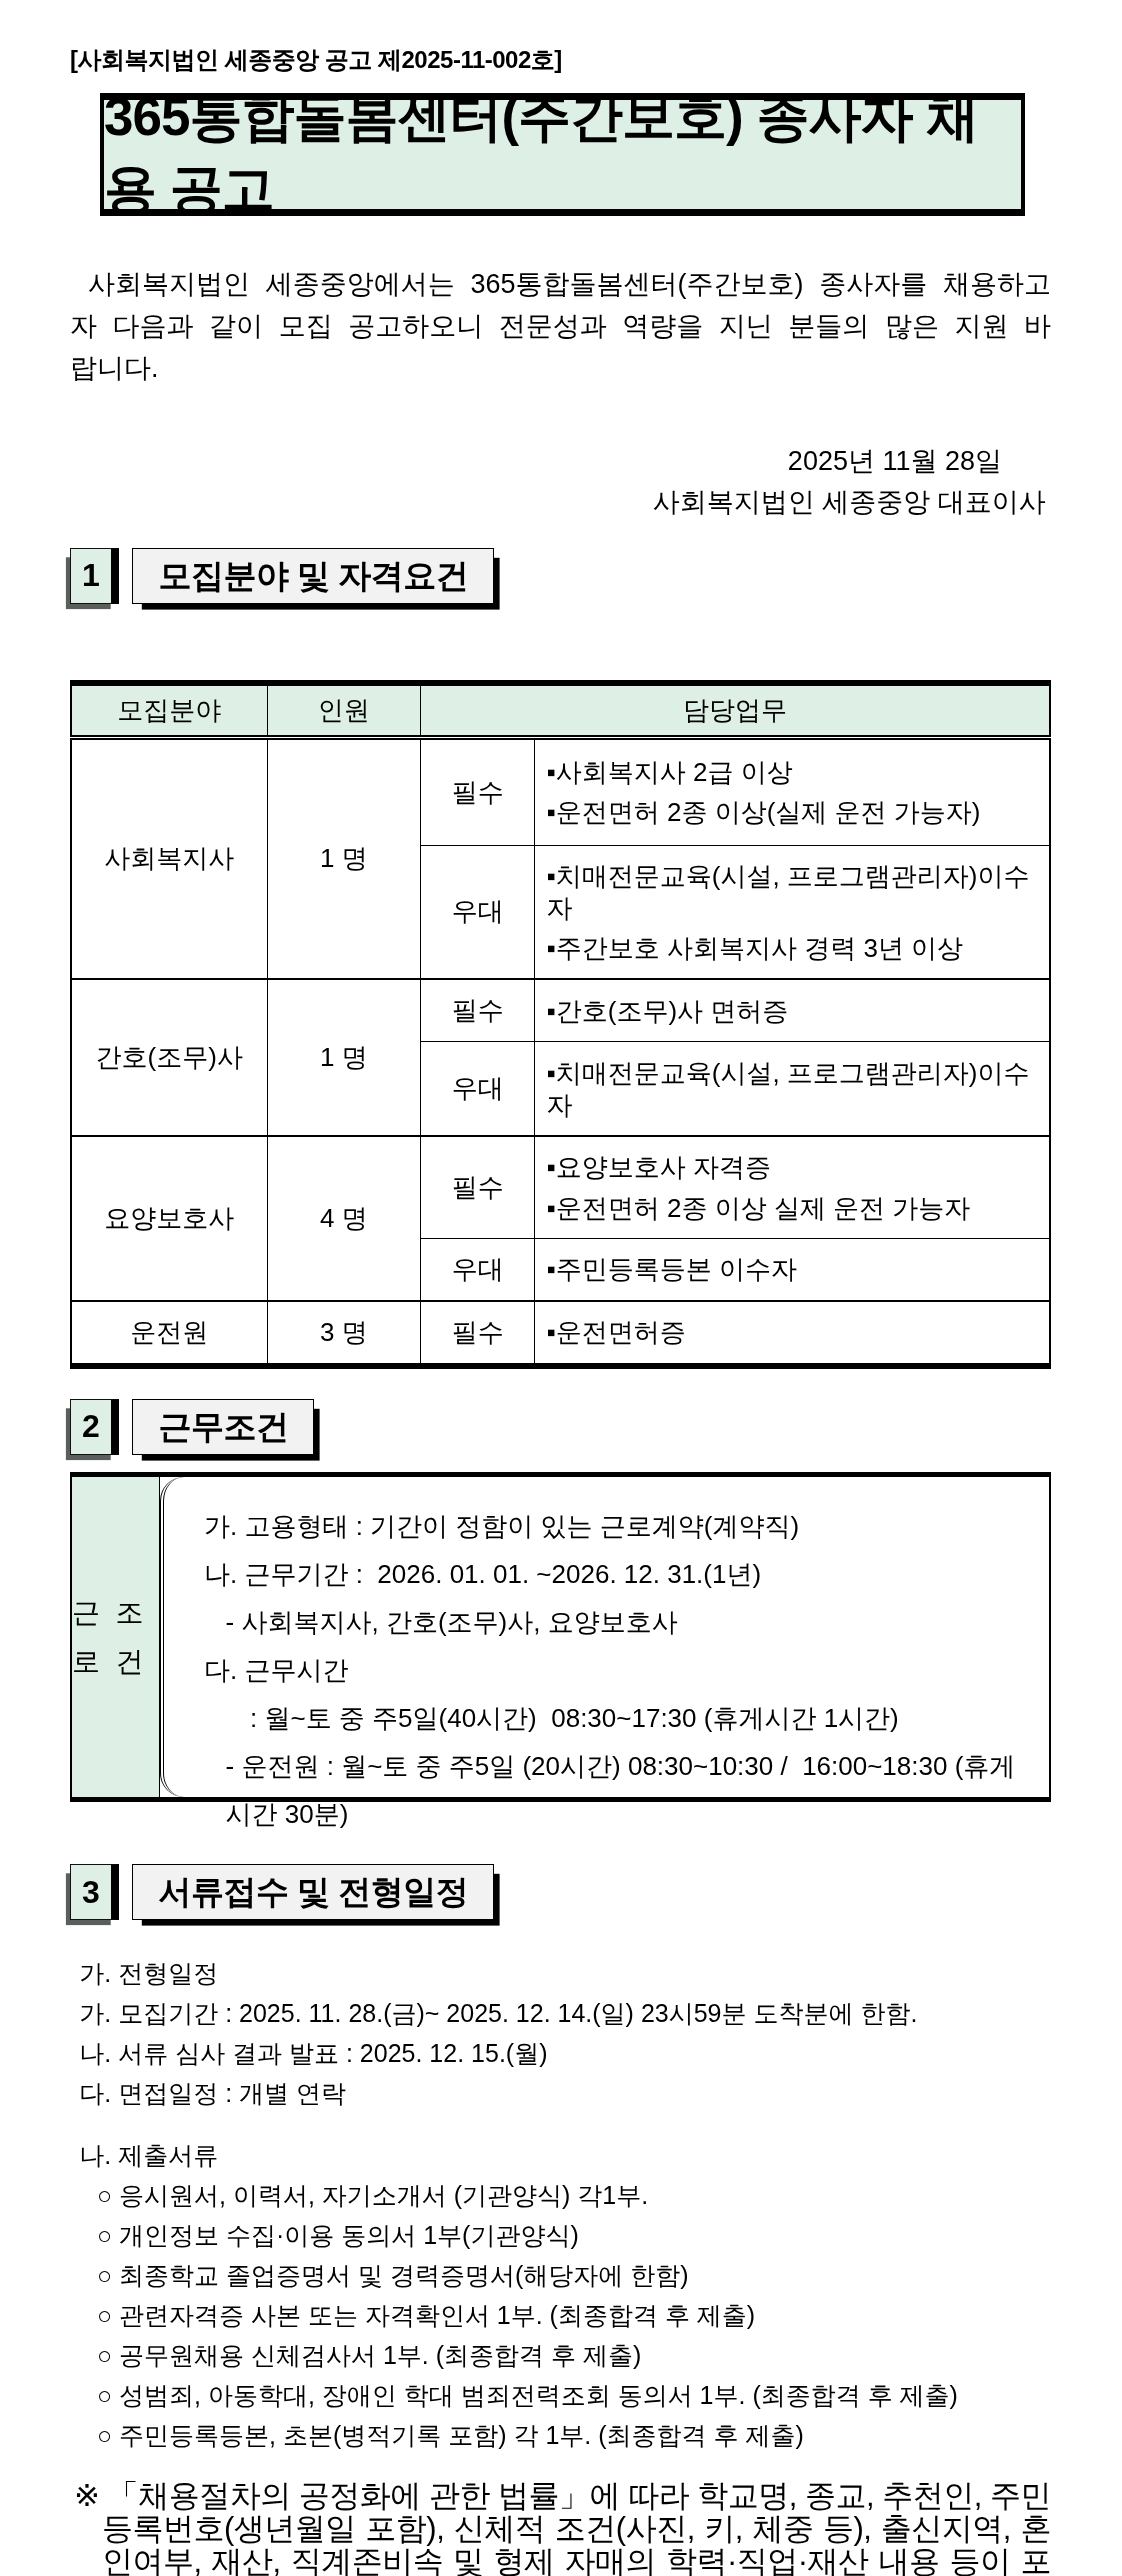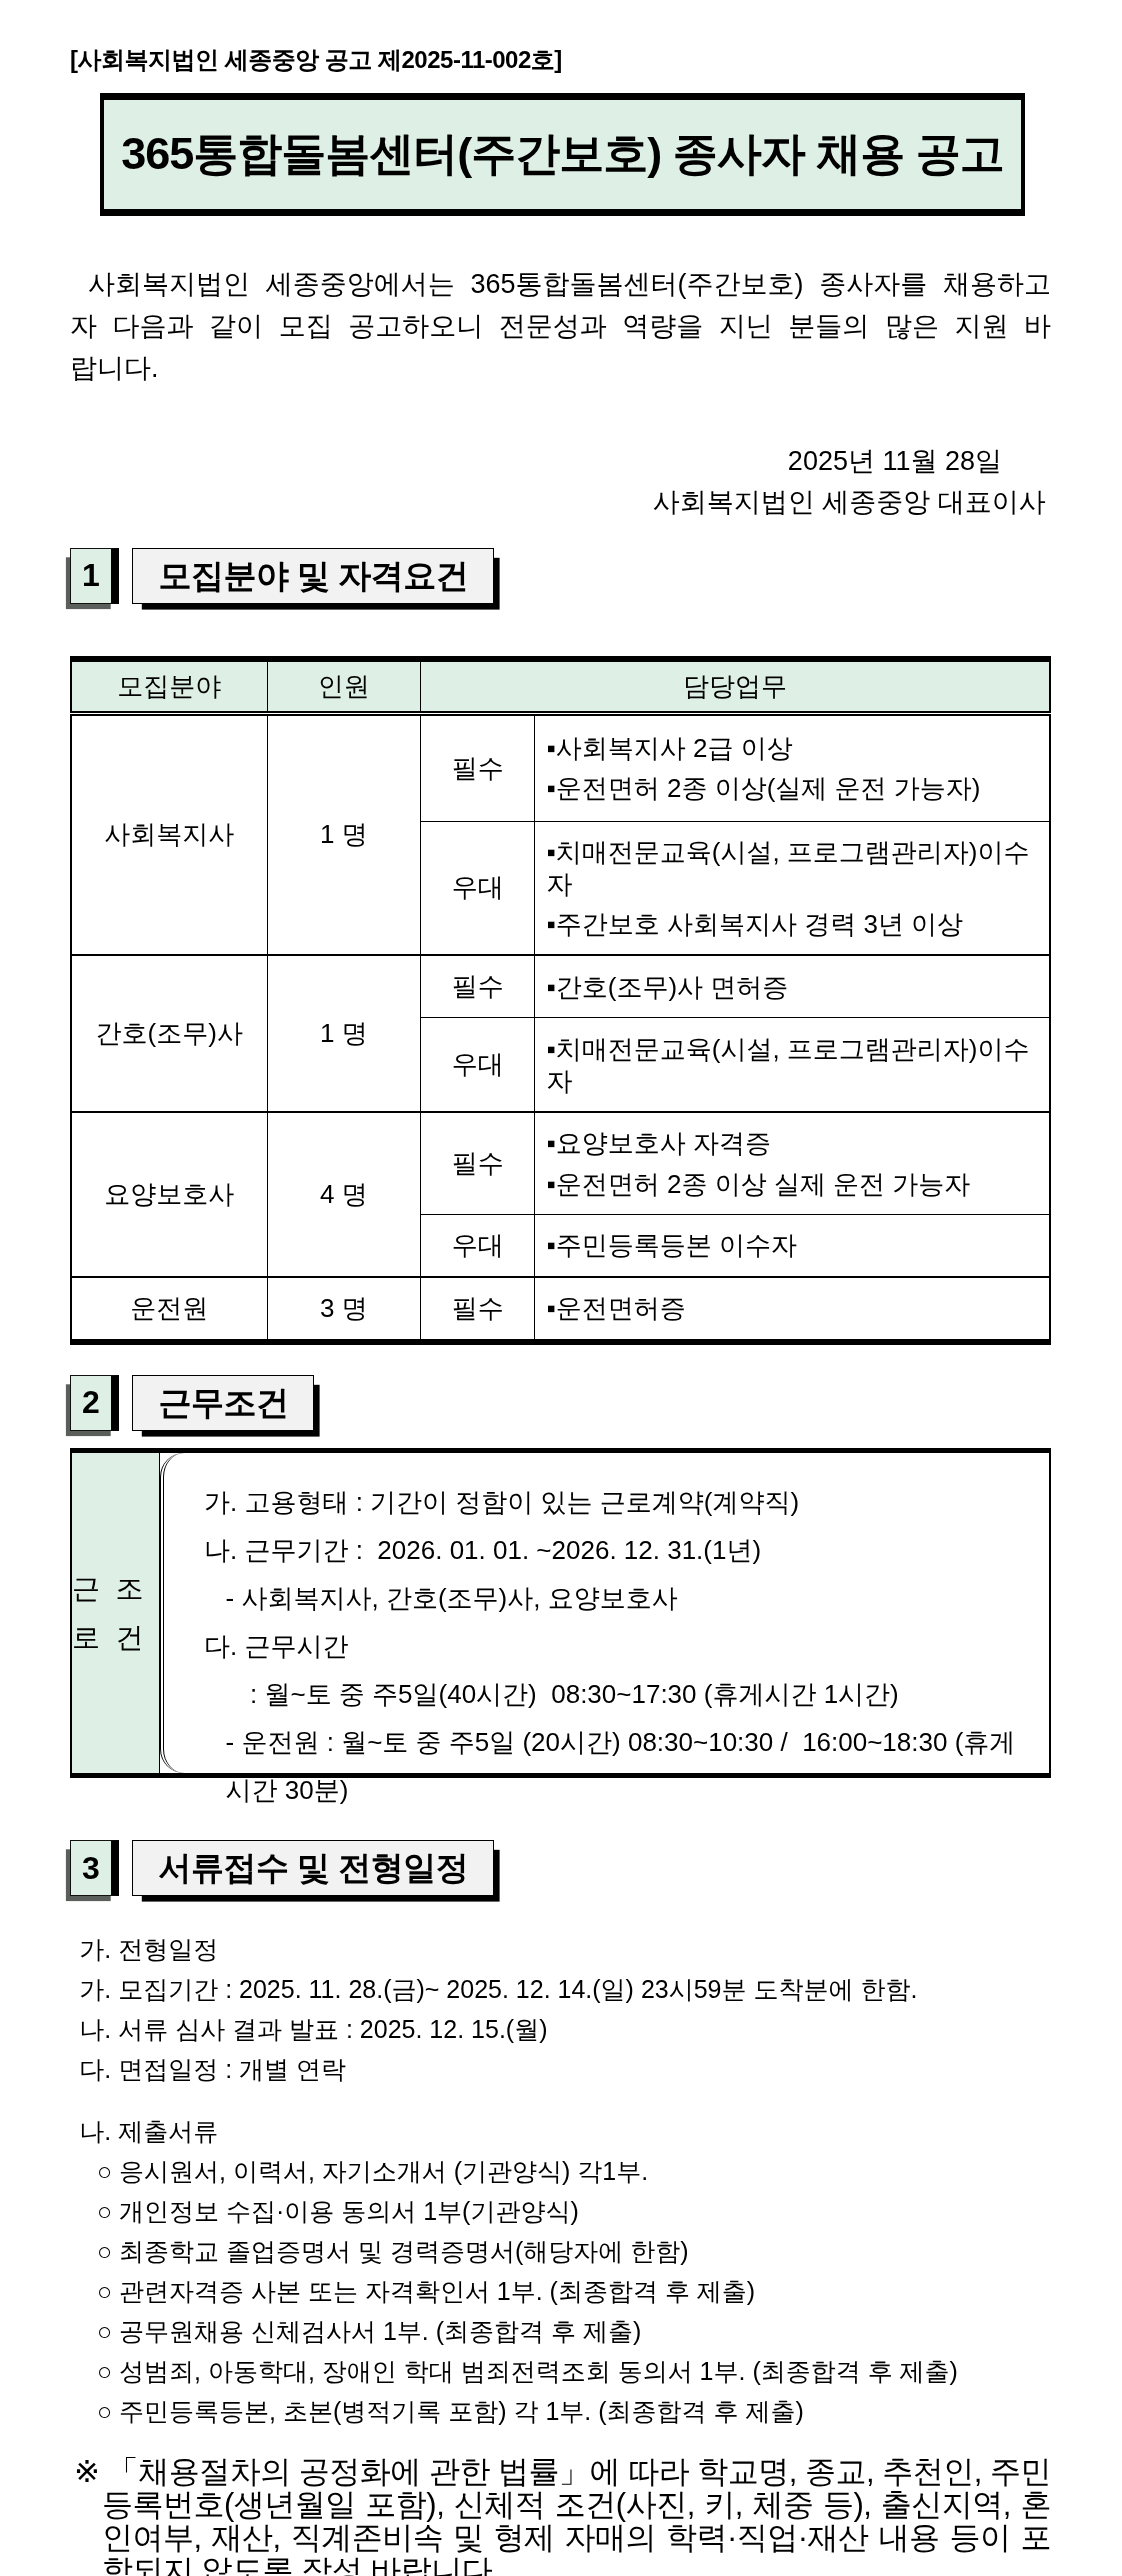--- a/index.html
+++ b/index.html
@@ -13,21 +13,21 @@
   
   .annotation { font-size:24px; font-weight:600; letter-spacing:-0.5px; }
 
   
   .title-banner {
     margin:16.5px 26px 0 30px;
     background:#def0e6;
     border:4.1px solid #000; border-top-width:7.7px; border-bottom-width:7.7px;
     height:109px; display:flex; align-items:center; justify-content:center;
   }
-  .title-banner span { font-size:45px; font-weight:900; letter-spacing:-1px; }
+  .title-banner span { font-size:53px; font-weight:900; letter-spacing:-1px; }
 
   
   .intro { margin:47px 0 0 0; font-size:27px; line-height:42px; text-align:justify; text-indent:18px; letter-spacing:0px; word-spacing:7.2px; }
 
   .date-line { margin-top:52px; text-align:right; font-size:27px; line-height:41px; padding-right:49px; }
   .sign-line { text-align:right; font-size:27px; line-height:41px; padding-right:5.2px; }
 
   
   .sec-header { display:flex; align-items:flex-start; margin-top:25px; }
   .sec-num {
@@ -39,21 +39,21 @@
   }
   .sec-title {
     margin-left:13.4px; background:#f2f2f2;
     border:1.5px solid #000; box-shadow:7.7px 7.7px 0 -2.1px #000;
     height:56px; line-height:53px; padding:0 25px;
     font-size:33px; font-weight:800; letter-spacing:-0.5px; box-sizing:border-box;
   }
 
   
   .recruit-table {
-    margin-top:52px; width:981px; border-collapse:collapse;
+    margin-top:76px; width:981px; border-collapse:collapse;
     border:2.6px solid #000; border-top-width:6.7px; border-bottom-width:6.7px;
     font-size:26px;
   }
   .recruit-table th, .recruit-table td { border:1.5px solid #000; }
   .recruit-table thead th {
     background:#def0e6; height:47px; font-weight:500; font-size:26px;
     border-bottom:5.7px double #000;
   }
   .col-field { width:198px; } .col-count { width:155px; }
   .col-group { width:114px; } .col-duty-items { width:507px; }

